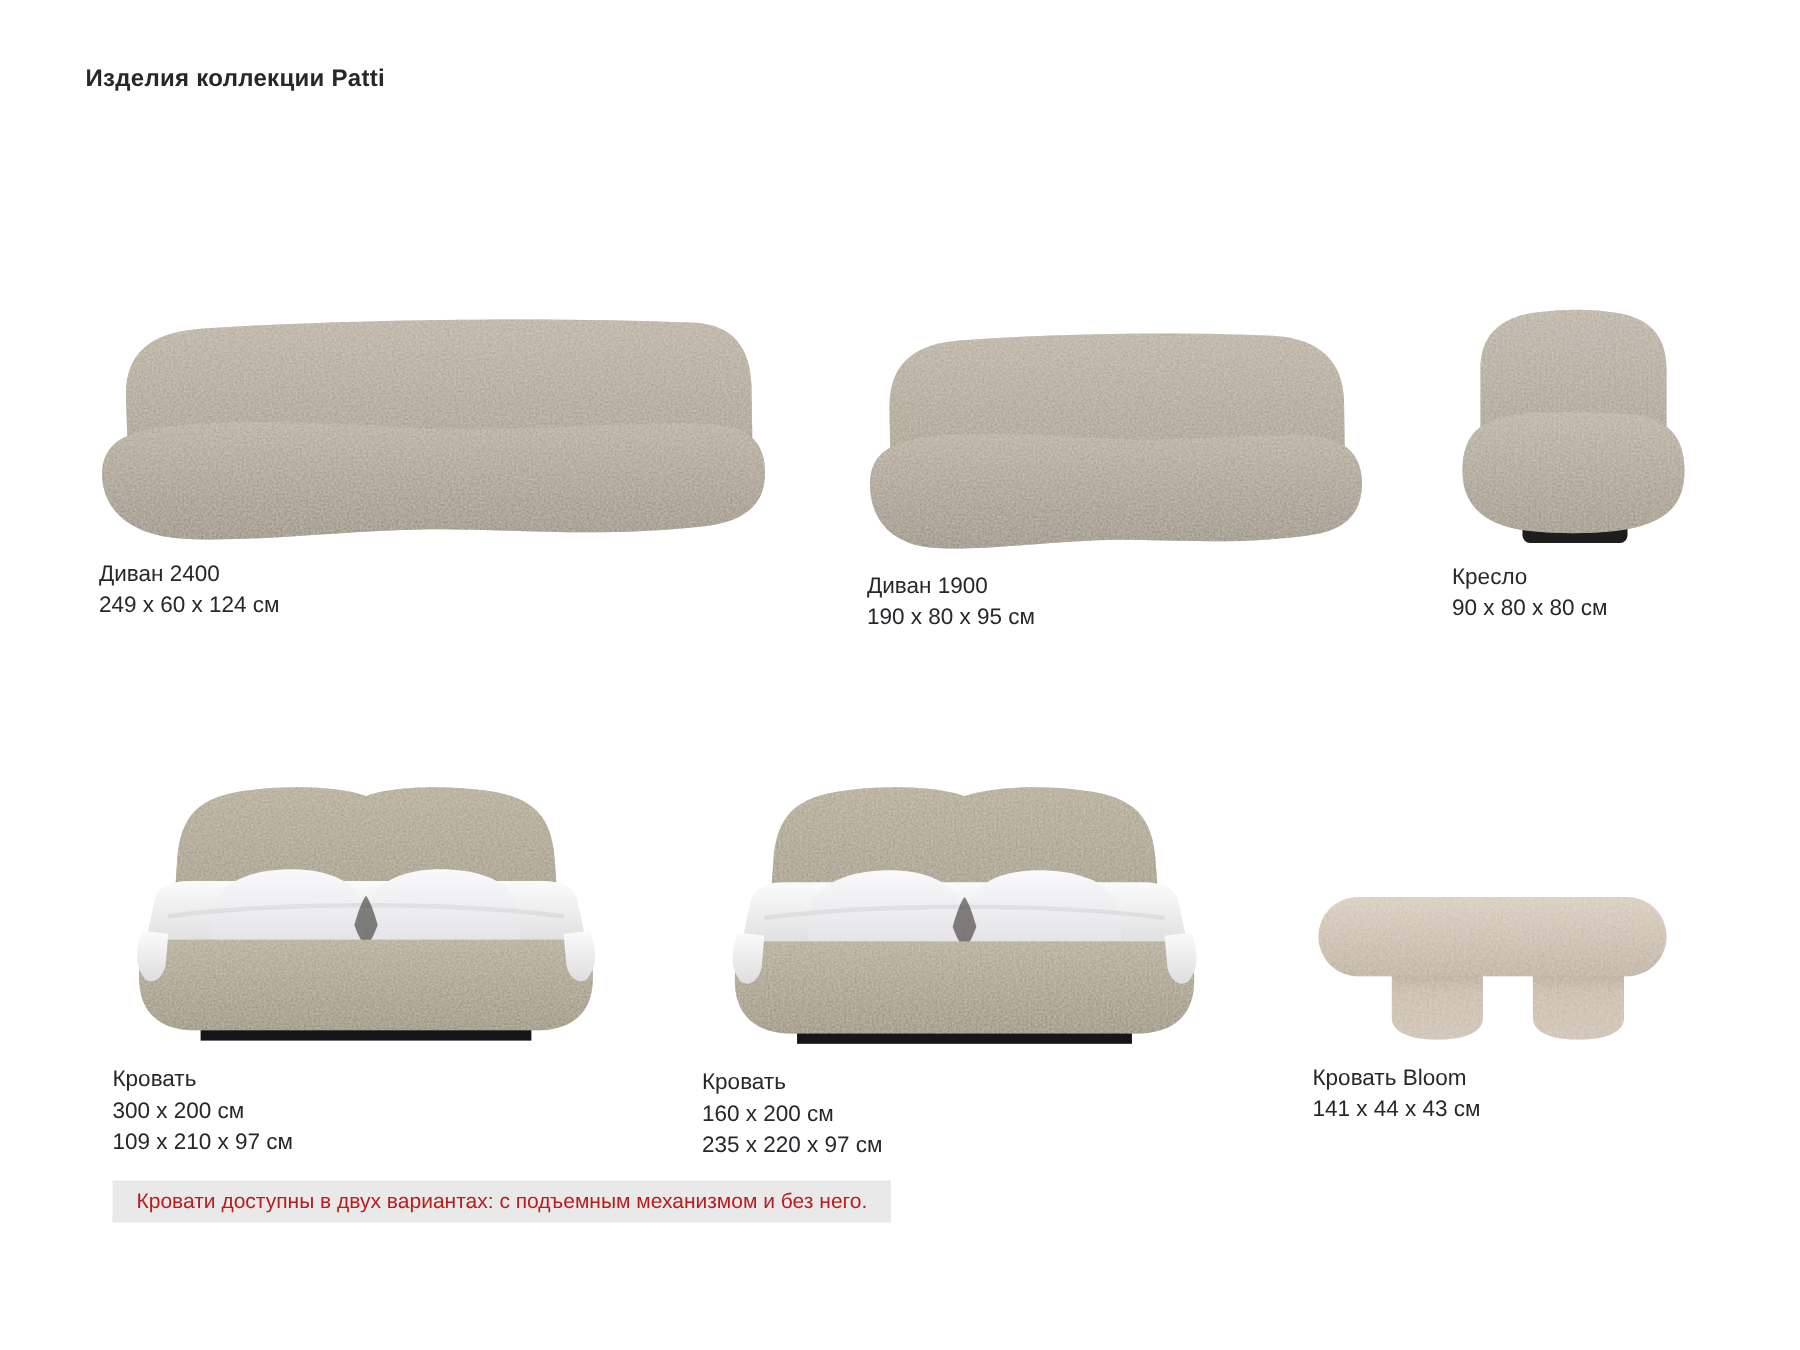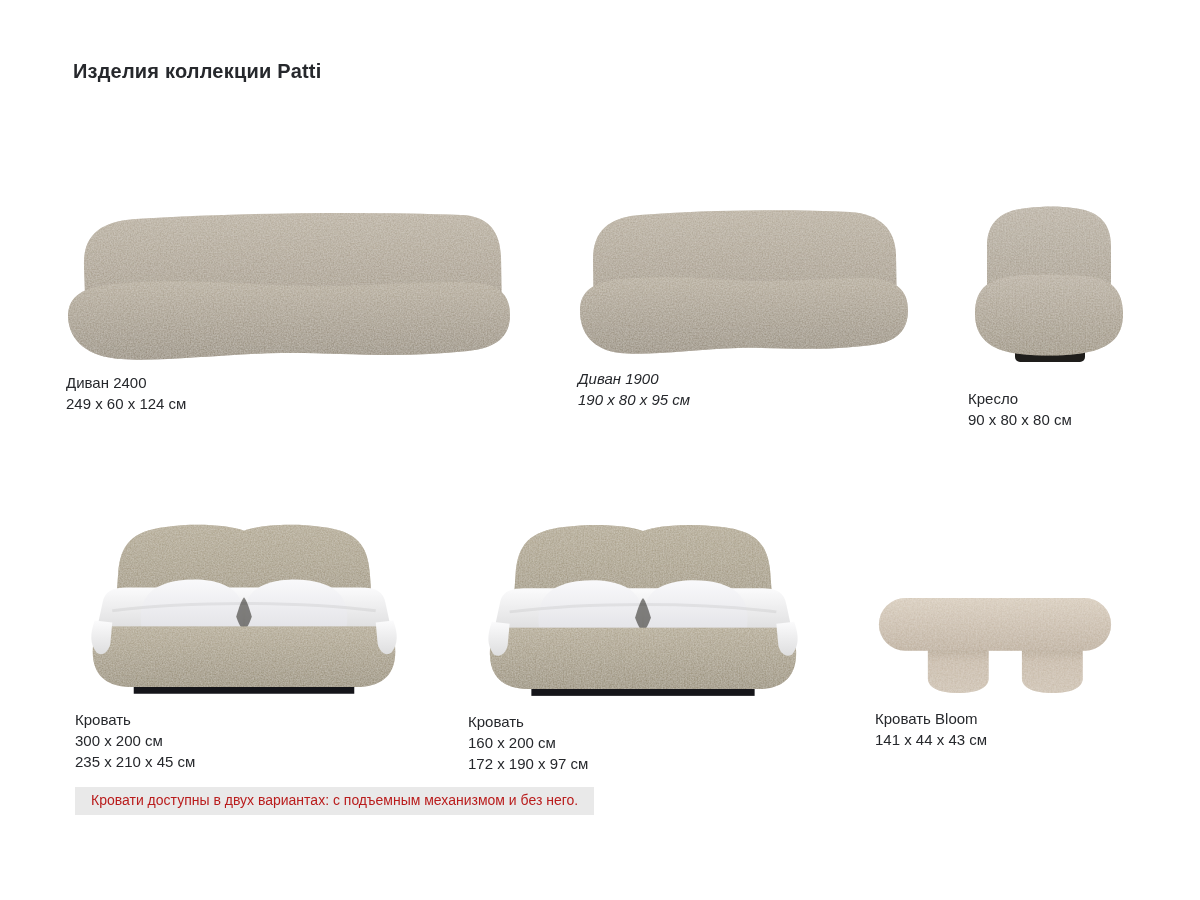--- a/index.html
+++ b/index.html
@@ -4,33 +4,33 @@
 <style>
   html,body{margin:0;padding:0;}
   body{
     width:1200px;height:900px;position:relative;overflow:hidden;
     background:var(--background,#ffffff);
     font-family:"Liberation Sans",sans-serif;
     color:var(--text,#26282c);
   }
   .page{position:absolute;inset:0;background:var(--background,#ffffff);}
   .title{
-    position:absolute;left:57px;top:44px;margin:16px;
-    font-size:20px;font-weight:600;letter-spacing:.2px;color:var(--text,#26282c);
+    position:absolute;left:57px;top:44px;margin:0;
+    font-size:16px;font-weight:600;letter-spacing:.2px;color:var(--text,#26282c);
   }
   .card{position:absolute;}
   .fig{display:block;}
   .fig svg{display:block;}
   .cap{margin-top:5px;font-size:15px;line-height:21px;}
   .nm{font-weight:500;}
   .dm{font-weight:400;}
   .c1{left:66px;top:205px;width:445px;}
-  .c2{left:578px;top:201px;width:332px;font-style:italic;}
+  .c2{left:578px;top:213px;width:332px;}
   .c3{left:965px;top:198px;width:168px;}
-  .c3 .cap{margin-top:22px;padding-left:3px;}
+  .c3 .cap{margin-top:8px;padding-left:3px;}
   .c4{left:75px;top:505px;width:332px;}
   .c4 .fig{margin-left:8px;}
   .c4 .cap{margin-top:8px;}
   .c5{left:468px;top:505px;width:340px;}
   .c5 .fig{margin-left:12px;}
   .c5 .cap{margin-top:8px;}
   .c6{left:875px;top:588px;width:245px;}
   .c6 .cap{margin-top:10px;}
   .note{
     position:absolute;left:75px;top:787px;display:inline-block;
@@ -213,21 +213,21 @@
         </g>
         <g>
           <path fill="url(#s4bed)" d="M12,118 C7,132 7,142 14,151 C20,155 26,150 28,142 L30,120 Z"></path>
           <path fill="url(#s4bed)" d="M318,118 C323,132 323,142 316,151 C310,155 304,150 302,142 L300,120 Z"></path>
         </g>
       </svg>
     </div>
     <div class="cap">
       <div class="nm">Кровать</div>
       <div class="dm">300 x 200 см</div>
-      <div class="dm">235 x 210 x 45 см</div>
+      <div class="dm">109 x 210 x 97 см</div>
     </div>
   </section>
 
   <section class="card c5">
     <div class="fig">
       <svg width="326" height="198" viewBox="0 0 330 200" xmlns="http://www.w3.org/2000/svg">
         <defs>
           <linearGradient id="s5head" x1="0" y1="0" x2="0" y2="1">
             <stop offset="0" stop-color="#b2a78c"></stop>
               <stop offset="1" stop-color="#90856a"></stop>
@@ -274,21 +274,21 @@
         </g>
         <g>
           <path fill="url(#s5bed)" d="M12,118 C7,132 7,142 14,151 C20,155 26,150 28,142 L30,120 Z"></path>
           <path fill="url(#s5bed)" d="M318,118 C323,132 323,142 316,151 C310,155 304,150 302,142 L300,120 Z"></path>
         </g>
       </svg>
     </div>
     <div class="cap">
       <div class="nm">Кровать</div>
       <div class="dm">160 x 200 см</div>
-      <div class="dm">172 x 190 x 97 см</div>
+      <div class="dm">235 x 220 x 97 см</div>
     </div>
   </section>
 
   <section class="card c6">
     <div class="fig">
       <svg width="240" height="110" viewBox="0 0 245 112" xmlns="http://www.w3.org/2000/svg">
         <defs>
           <linearGradient id="s6top" x1="0" y1="0" x2="0" y2="1">
             <stop offset="0" stop-color="#ddd0be"></stop>
               <stop offset="1" stop-color="#baa994"></stop>

